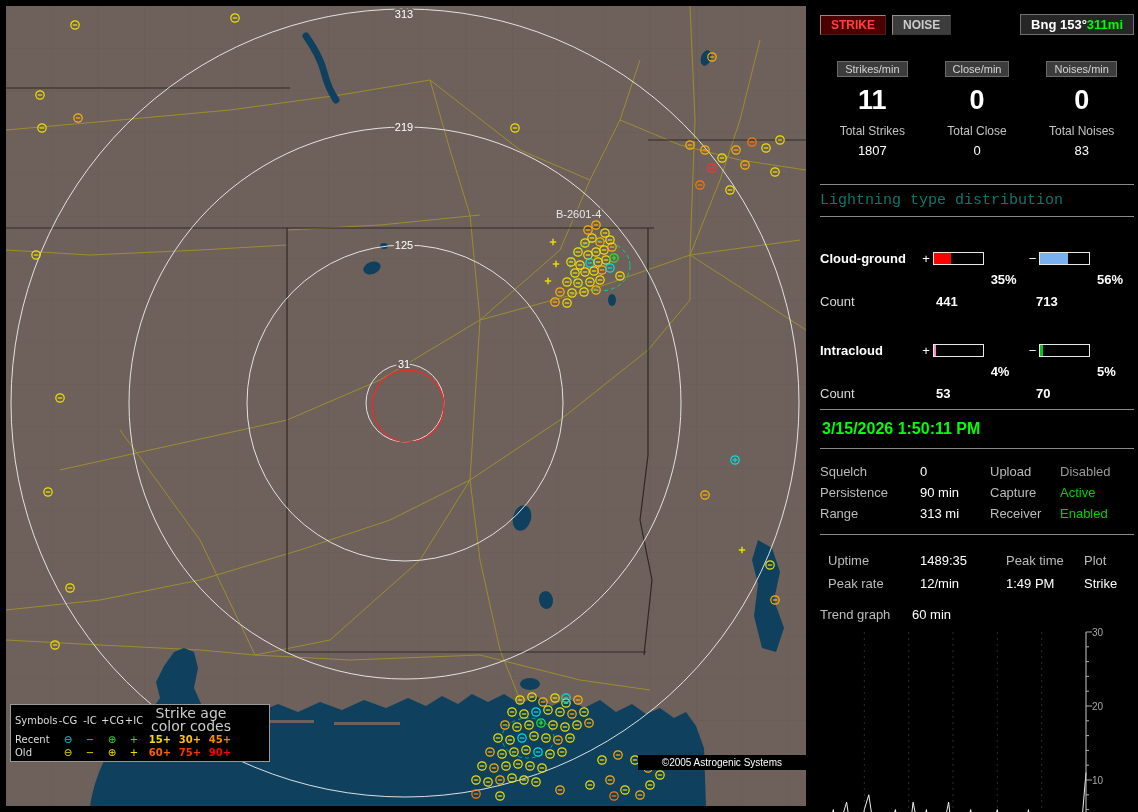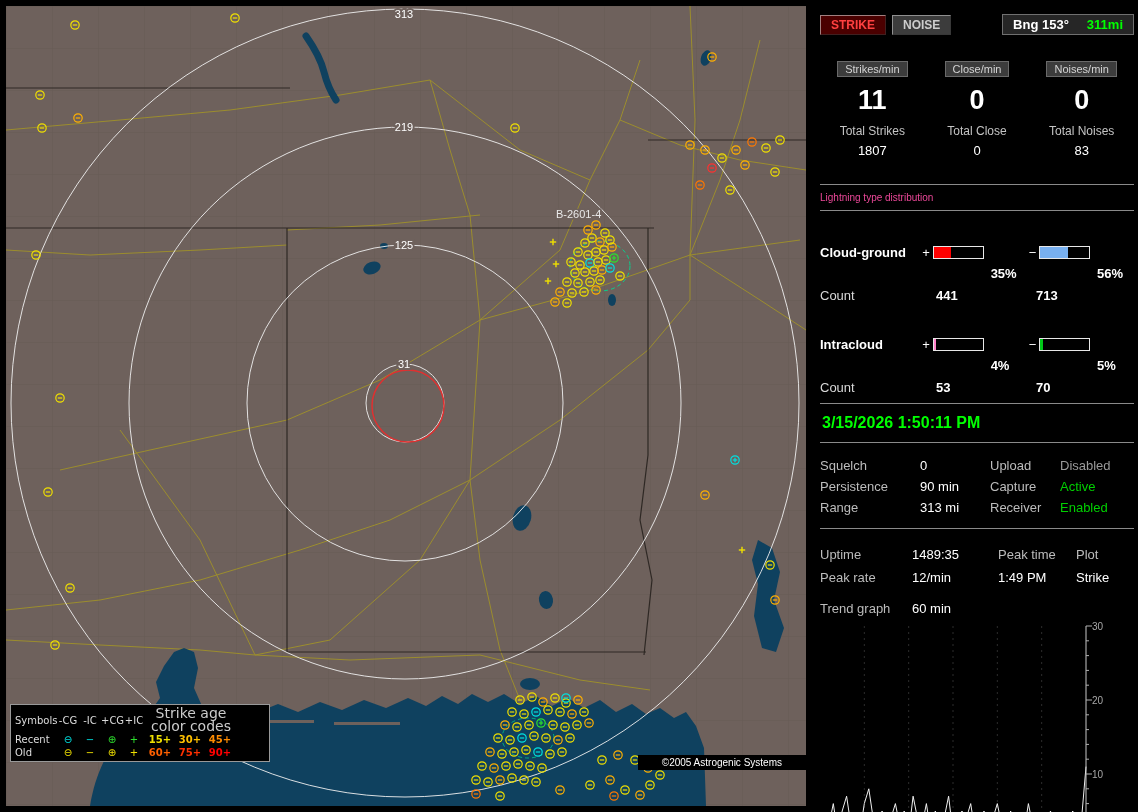--- a/index.html
+++ b/index.html
@@ -25,54 +25,54 @@
              font-size:10px;padding:2px 24px;}
   
   #panel{position:absolute;left:812px;top:8px;width:326px;color:#fff;
          font-size:13px;padding:0 4px 0 8px;box-sizing:border-box;}
   .top-row{display:flex;justify-content:space-between;align-items:center;margin:6px 0 26px;}
   .mode-btns{display:flex;gap:6px;}
   .btn{font-size:12px;font-weight:bold;padding:2px 10px;cursor:pointer;
        font-family:"Liberation Sans", sans-serif;}
   .strike-btn{background:#4a0000;color:#ff4040;border:1px solid;border-color:#a08080 #402020 #402020 #a08080;}
   .noise-btn{background:#3c3c3c;color:#cccccc;border:1px solid;border-color:#909090 #383838 #383838 #909090;}
-  .bng-box{background:#262626;border:1px solid #707070;padding:2px 10px;display:flex;gap:18px;
+  .bng-box{background:#262626;border:1px solid #707070;padding:2px 10px;display:flex;gap:0;
            font-weight:bold;font-size:13px;}
   .bng-label{color:#fff;}
   .bng-value{color:#00ff00;}
   .stats-grid{display:flex;text-align:center;margin-bottom:26px;}
   .stat-col{flex:1;}
   .chip{background:#3c3c3c;color:#d4d4d4;border:1px solid #6a6a6a;font-size:11px;
         padding:1px 7px;cursor:pointer;font-family:"Liberation Sans", sans-serif;}
   .rate{font-size:27px;font-weight:bold;color:#fff;margin:8px 0 8px;}
   .tlabel{font-size:12px;color:#c4c4c4;margin-bottom:5px;}
   .tvalue{font-size:13px;color:#fff;}
   .divider{border-top:1px solid #8a8a8a;margin:4px 0;}
-  .section-title{color:#ec4899;font-size:10px;padding:3px 0 3px;}
+  .section-title{color:#0f766e;font-size:15px;padding:3px 0 3px;font-family:Liberation Mono, monospace;}
   .dist-row{display:flex;align-items:center;margin-top:12px;}
   .dist-label{width:104px;font-weight:bold;}
   .sign{width:10px;text-align:center;}
   .gauge{width:50px;height:11px;border:1px solid #e8e8e8;background:#000;position:relative;margin:0 2px;}
   .gauge-fill{position:absolute;left:0;top:0;bottom:0;}
   .pct{width:38px;font-weight:bold;padding-left:5px;margin-top:43px;}
   .count-row{display:flex;margin:7px 0 8px;}
   .count-label{width:116px;color:#d8d8d8;}
   .count-v1{width:100px;font-weight:bold;}
   .count-v2{font-weight:bold;}
   .datetime{color:#00ff00;font-weight:bold;font-size:16px;padding:6px 2px;}
   .status-block{padding:8px 0 6px;}
   .status-row{display:flex;padding:3px 0;}
   .st-label{width:100px;color:#bcbcbc;}
   .st-value{width:70px;color:#fff;}
   .st-label2{width:70px;color:#bcbcbc;}
   .st-value2{color:#fff;}
   .v-dim{color:#9a9a9a;}
   .v-on{color:#00d000;}
   .info-block{padding:10px 0 2px;}
-  .info-row{display:flex;padding:4px 0;}
+  .info-row{display:flex;padding:4px 0;margin-left:8px;}
   .i-c1{width:92px;color:#bcbcbc;}
   .i-c2{width:86px;color:#fff;}
   .i-c3{width:78px;}
   .i-c4{}
   .cell-dim{color:#bcbcbc;}
   .cell-val{color:#fff;}
   .trend-row{display:flex;padding:10px 0 6px;}
   .tick-label{fill:#a8a8a8;font-size:10px;font-family:"Liberation Sans", sans-serif;}
 </style>
 </head>

